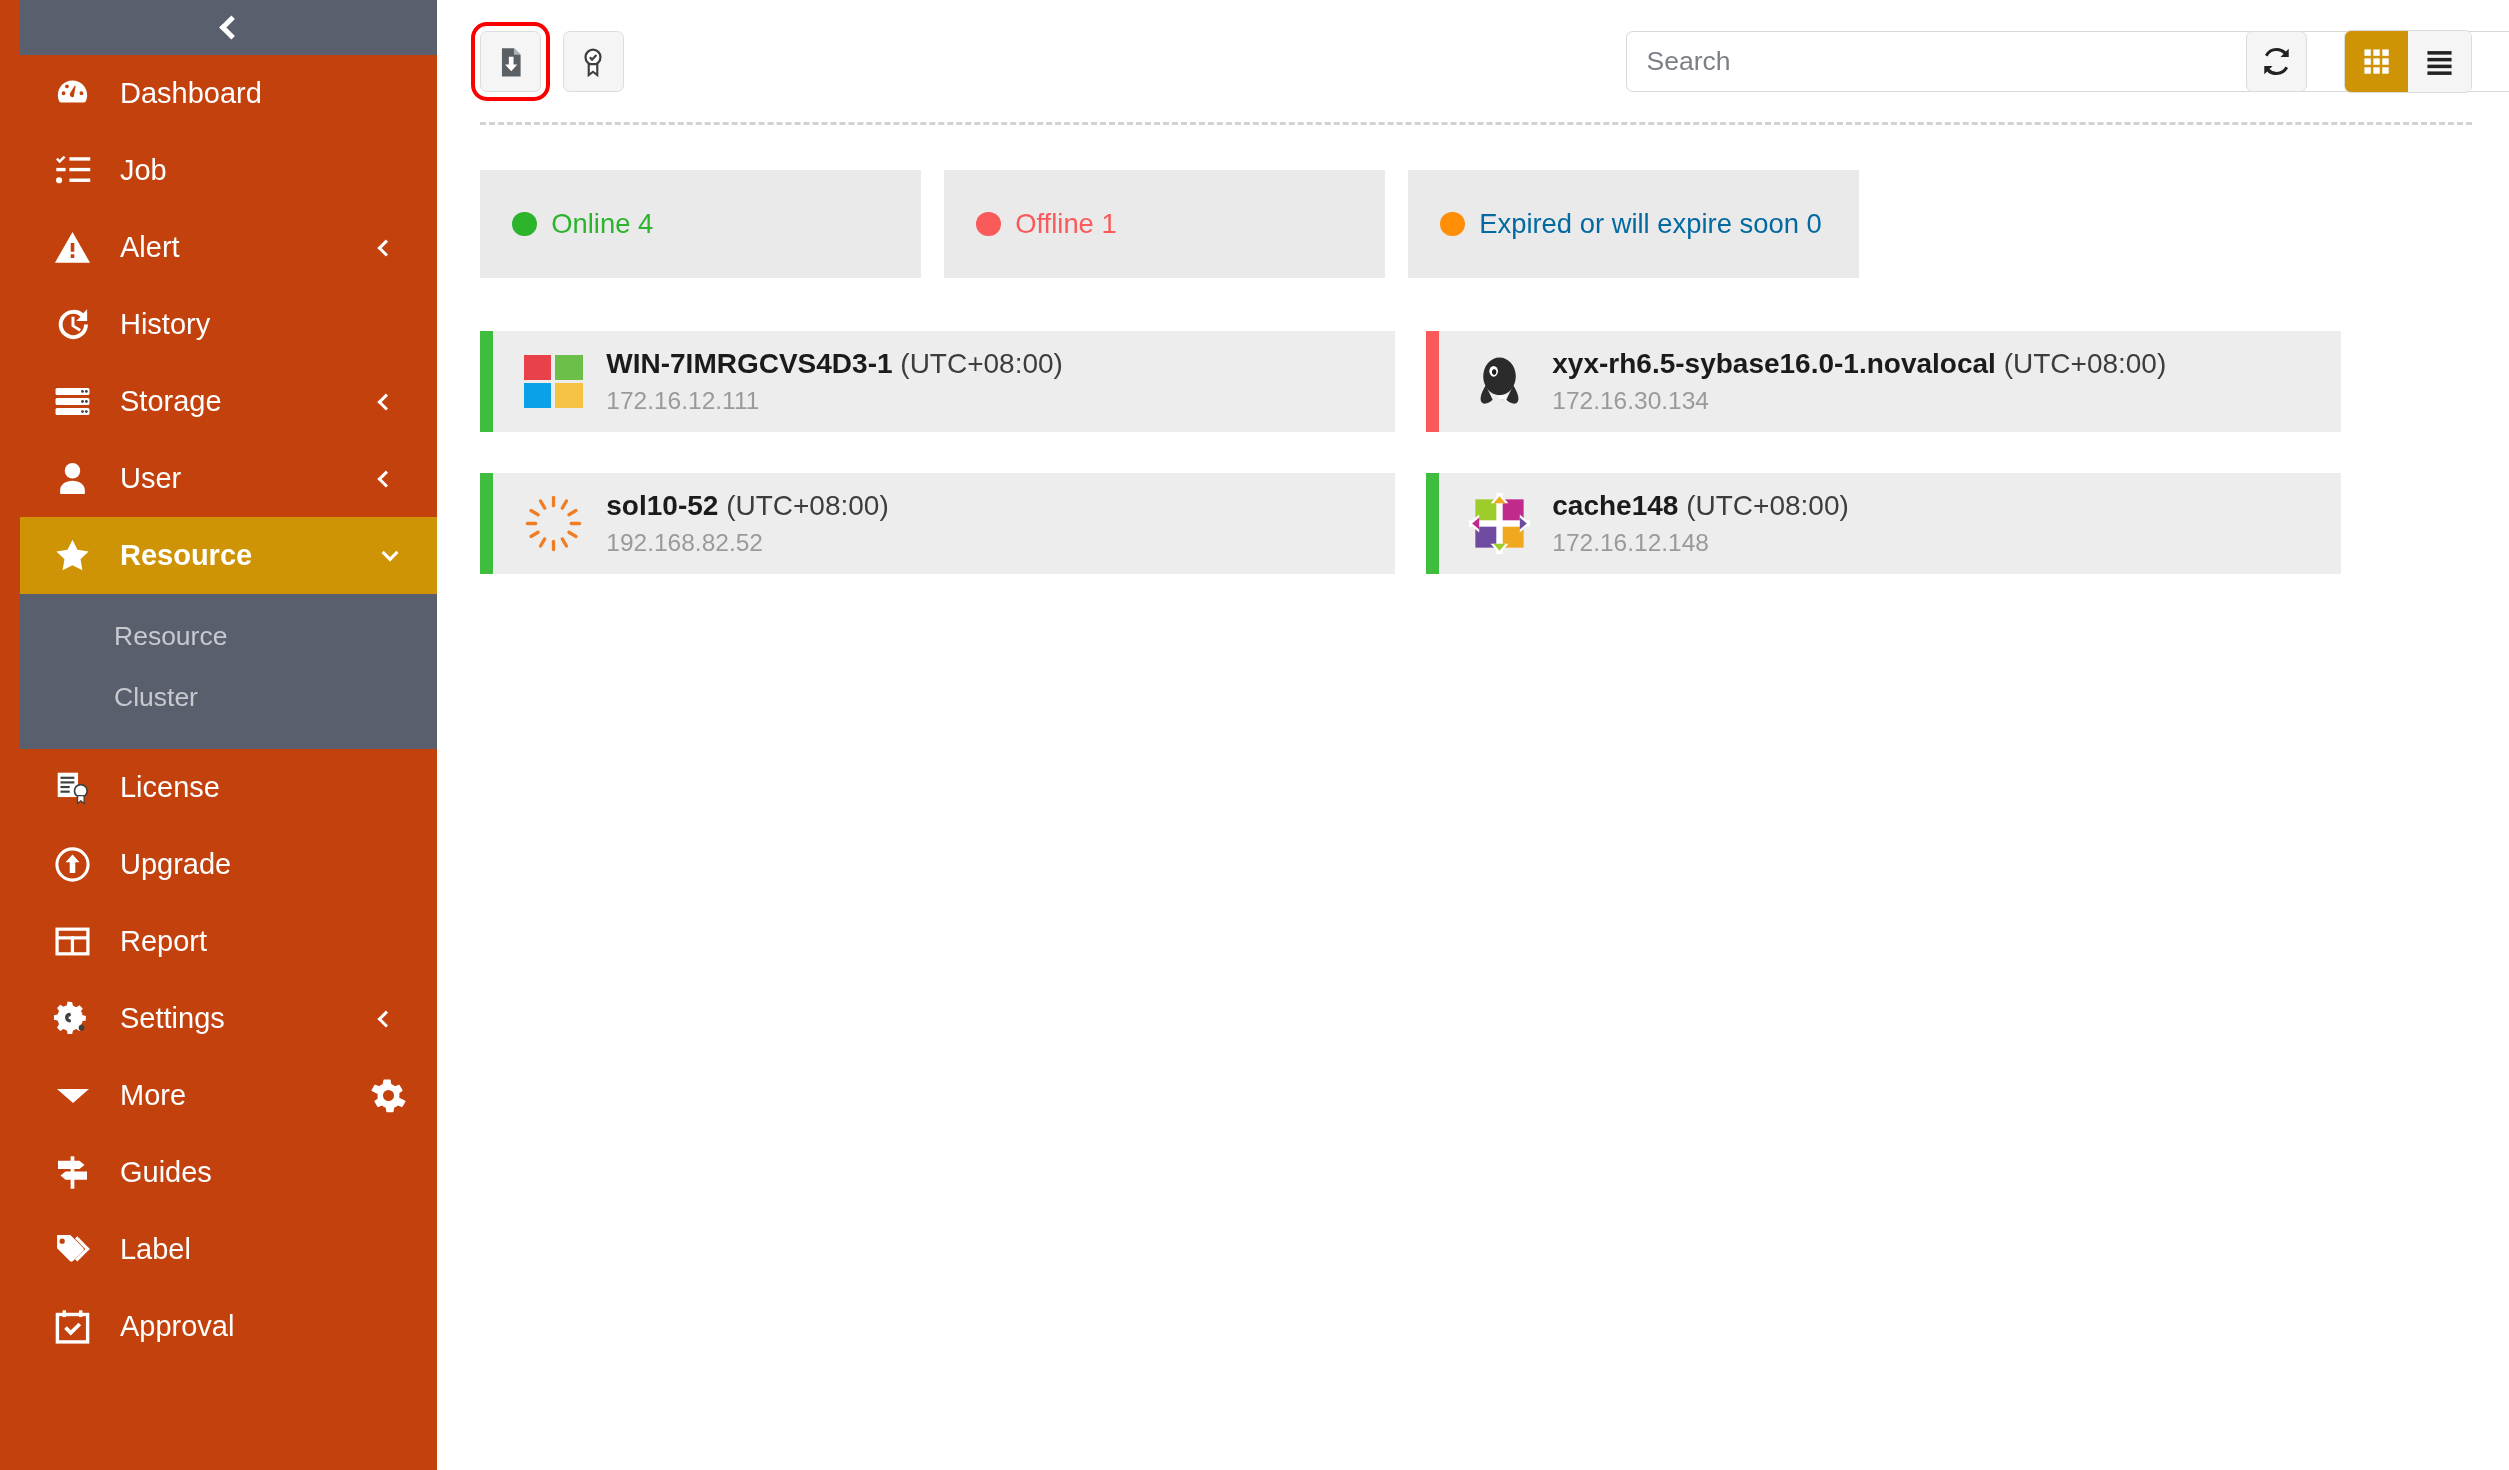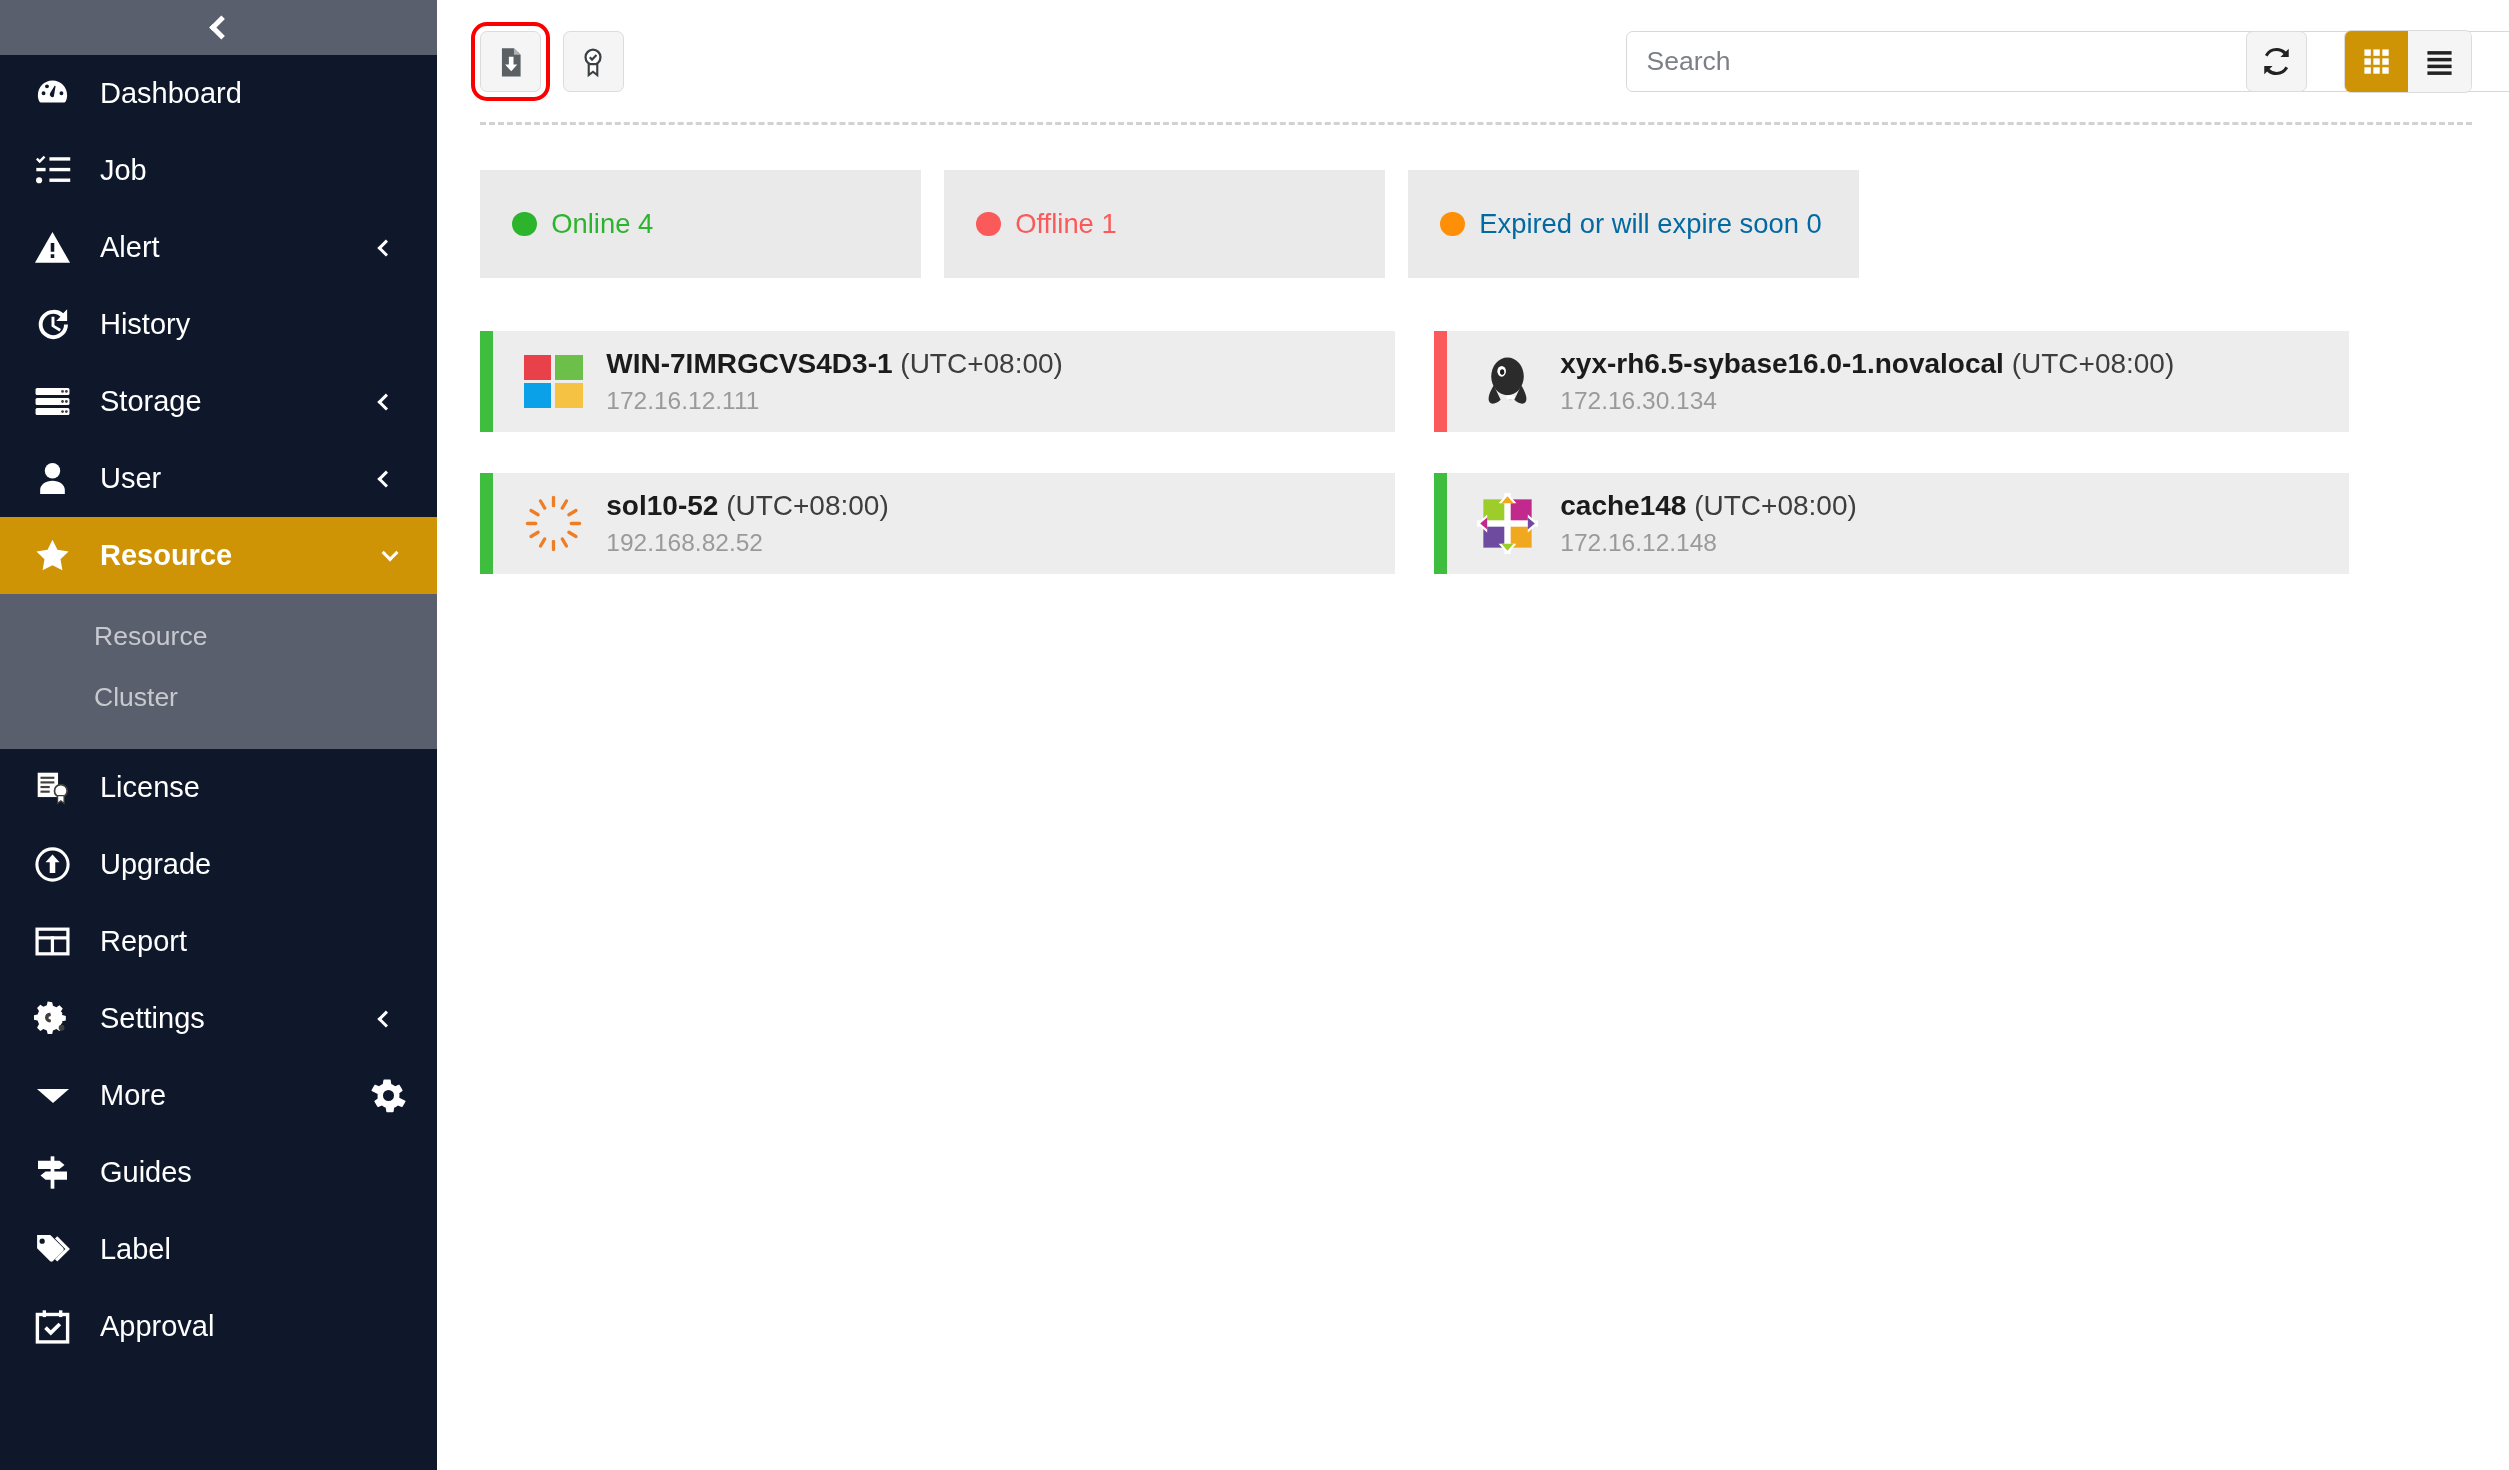--- a/index.html
+++ b/index.html
@@ -15,25 +15,26 @@
   .app {
     display: flex;
     width: 2509px;
     height: 1470px;
   }
 
   
   .sidebar {
     width: 437px;
     min-width: 437px;
-    background: #0f172a;
+    background: #c2410c;
     height: 1470px;
     display: flex;
     flex-direction: column;
     overflow: hidden;
+    padding-left: 20px;
   }
 
   .sidebar-top {
     height: 55px;
     background: #5a5f6e;
     display: flex;
     align-items: center;
     justify-content: center;
     position: relative;
   }
@@ -231,21 +232,21 @@
     border-radius: 50%;
     margin-right: 14.7px;
     flex-shrink: 0;
   }
 
   
   .res-grid {
     display: flex;
     flex-wrap: wrap;
     padding: 53px 43px 0 43px;
-    gap: 0 39px;
+    gap: 0 31px;
   }
   .res-card {
     width: 915px;
     height: 101px;
     background: #ededed;
     display: flex;
     align-items: center;
     margin-bottom: 41px;
     cursor: pointer;
     position: relative;

